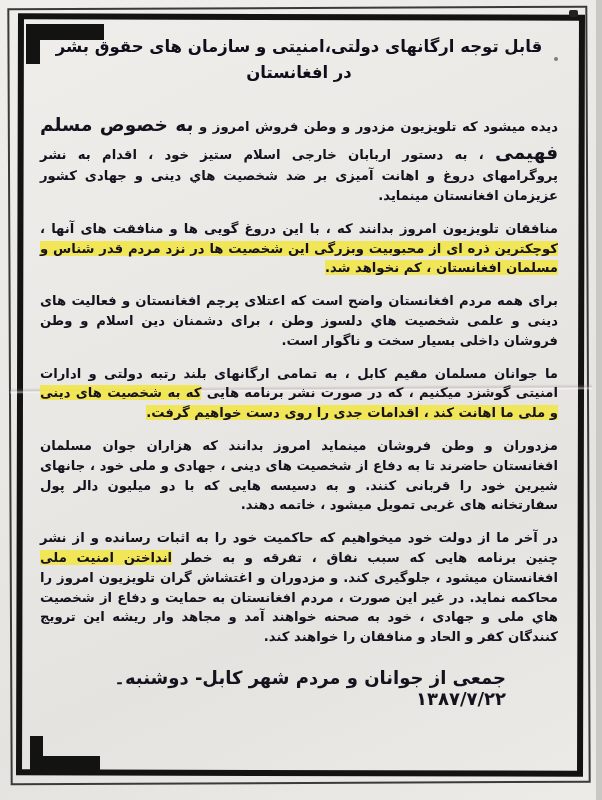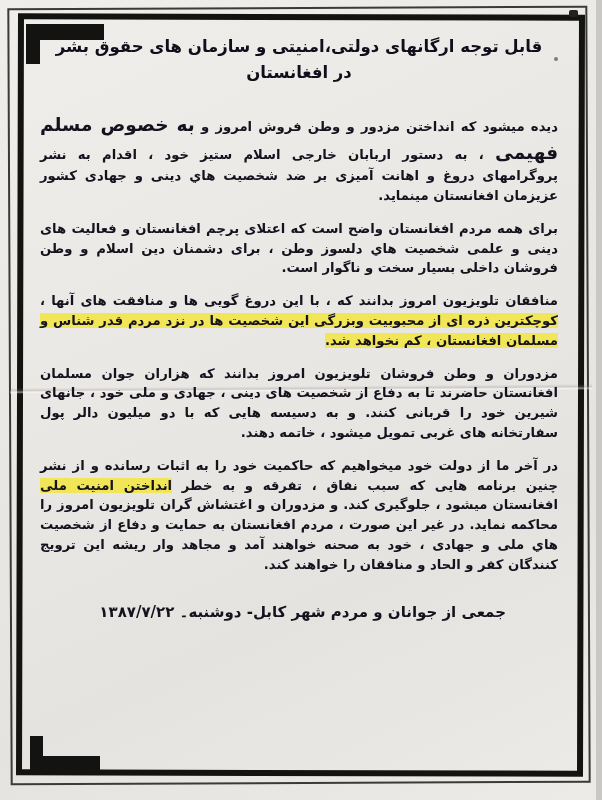--- a/index.html
+++ b/index.html
@@ -57,22 +57,22 @@
   }
   p.para {
     margin:0 0 13px 0;
     font-size:13.2px; font-weight:bold;
     line-height:1.5;
   }
   .seg-big { font-size:18.5px; letter-spacing:.2px; }
   .hl { background:rgba(242,230,72,0.9); box-decoration-break:clone; -webkit-box-decoration-break:clone; }
   .underlined { text-decoration-thickness:1px; text-underline-offset:3.5px; }
   .signature {
-    margin-top:28px; padding-left:6px;
-    font-size:15px; font-weight:bold; text-align:right;
+    margin-top:20px; padding-left:6px;
+    font-size:18px; font-weight:bold; text-align:right;
     padding-right:52px;
     letter-spacing:.2px;
   }
 </style>
 </head>
 <body>
 
 <div class="paper">
   <div class="frame-outer"></div>
   <div class="frame"></div>
@@ -82,28 +82,29 @@
   <div class="corner-step bl2"></div>
   <div class="edge-right"></div>
   <div class="crease-h"></div>
   <div class="speck s1"></div>
   <div class="speck s2"></div>
 
   <div class="content">
 
     <h1 class="title">قابل توجه ارگانهای دولتی،امنیتی و سازمان های حقوق بشر در افغانستان</h1>
 
-    <p class="para"><span>دیده میشود که انداختن مزدور و وطن فروش امروز و </span><span class="seg-big">به خصوص مسلم فهیمی</span><span> ، به دستور اربابان خارجی اسلام ستیز خود ، اقدام به نشر پروگرامهای دروغ و اهانت آمیزی بر ضد شخصیت هاي دینی و جهادی کشور عزیزمان افغانستان مینماید.</span></p>
+    <p class="para"><span>دیده میشود که تلویزیون مزدور و وطن فروش امروز و </span><span class="seg-big">به خصوص مسلم فهیمی</span><span> ، به دستور اربابان خارجی اسلام ستیز خود ، اقدام به نشر پروگرامهای دروغ و اهانت آمیزی بر ضد شخصیت هاي دینی و جهادی کشور عزیزمان افغانستان مینماید.</span></p>
+
+    <p class="para"><span>منافقان تلویزیون امروز بدانند که ، با این دروغ گویی ها و منافقت های آنها ، </span><span class="hl">کوچکترین ذره ای از محبوبیت وبزرگی این شخصیت ها در نزد مردم قدر شناس و مسلمان افغانستان ، کم نخواهد شد.</span></p>
 
     <p class="para"><span>برای همه مردم افغانستان واضح است که اعتلای پرچم افغانستان و فعالیت های دینی و علمی شخصیت هاي دلسوز وطن ، برای دشمنان دین اسلام و وطن فروشان داخلی بسیار سخت و ناگوار است.</span></p>
 
-    <p class="para"><span>منافقان تلویزیون امروز بدانند که ، با این دروغ گویی ها و منافقت های آنها ، </span><span class="hl">کوچکترین ذره ای از محبوبیت وبزرگی این شخصیت ها در نزد مردم قدر شناس و مسلمان افغانستان ، کم نخواهد شد.</span></p>
+    <p class="para"><span>ما جوانان مسلمان مقیم کابل ، به تمامی ارگانهای بلند رتبه دولتی و ادارات امنیتی گوشزد میکنیم ، که در صورت نشر برنامه هایی </span><span class="hl">که به شخصیت های دینی و ملی ما اهانت کند ، اقدامات جدی را روی دست خواهیم گرفت.</span></p>
 
-
-    <p class="para"><span>مزدوران و وطن فروشان تلویزیون امروز بدانند که هزاران جوان مسلمان افغانستان حاضرند تا به دفاع از شخصیت های دینی ، جهادی و ملی خود ، جانهای شیرین خود را قربانی کنند. و به دسیسه هایی که با دو میلیون دالر پول سفارتخانه های غربی تمویل میشود ، خاتمه دهند.</span></p>
+    <p class="para"><span>مزدوران و وطن فروشان مینماید امروز بدانند که هزاران جوان مسلمان افغانستان حاضرند تا به دفاع از شخصیت های دینی ، جهادی و ملی خود ، جانهای شیرین خود را قربانی کنند. و به دسیسه هایی که با دو میلیون دالر پول سفارتخانه های غربی تمویل میشود ، خاتمه دهند.</span></p>
 
     <p class="para underlined"><span>در آخر ما از دولت خود میخواهیم که حاکمیت خود را به اثبات رسانده و از نشر چنین برنامه هایی که سبب نفاق ، تفرقه و به </span><span>خطر </span><span class="hl">انداختن امنیت ملی</span><span> افغانستان میشود ، جلوگیری کند. و مزدوران و اغتشاش گران تلویزیون امروز را محاکمه نماید. در غیر این صورت ، مردم افغانستان به حمایت و دفاع از شخصیت هاي ملی و جهادی ، خود به صحنه خواهند آمد و مجاهد وار ریشه این ترویج کنندگان کفر و الحاد و منافقان را خواهند کند.</span></p>
 
 
     <div class="signature">جمعی از جوانان و مردم شهر کابل- دوشنبه۔ ۱۳۸۷/۷/۲۲</div>
 
   </div>
 </div>
 
 </body></html>

